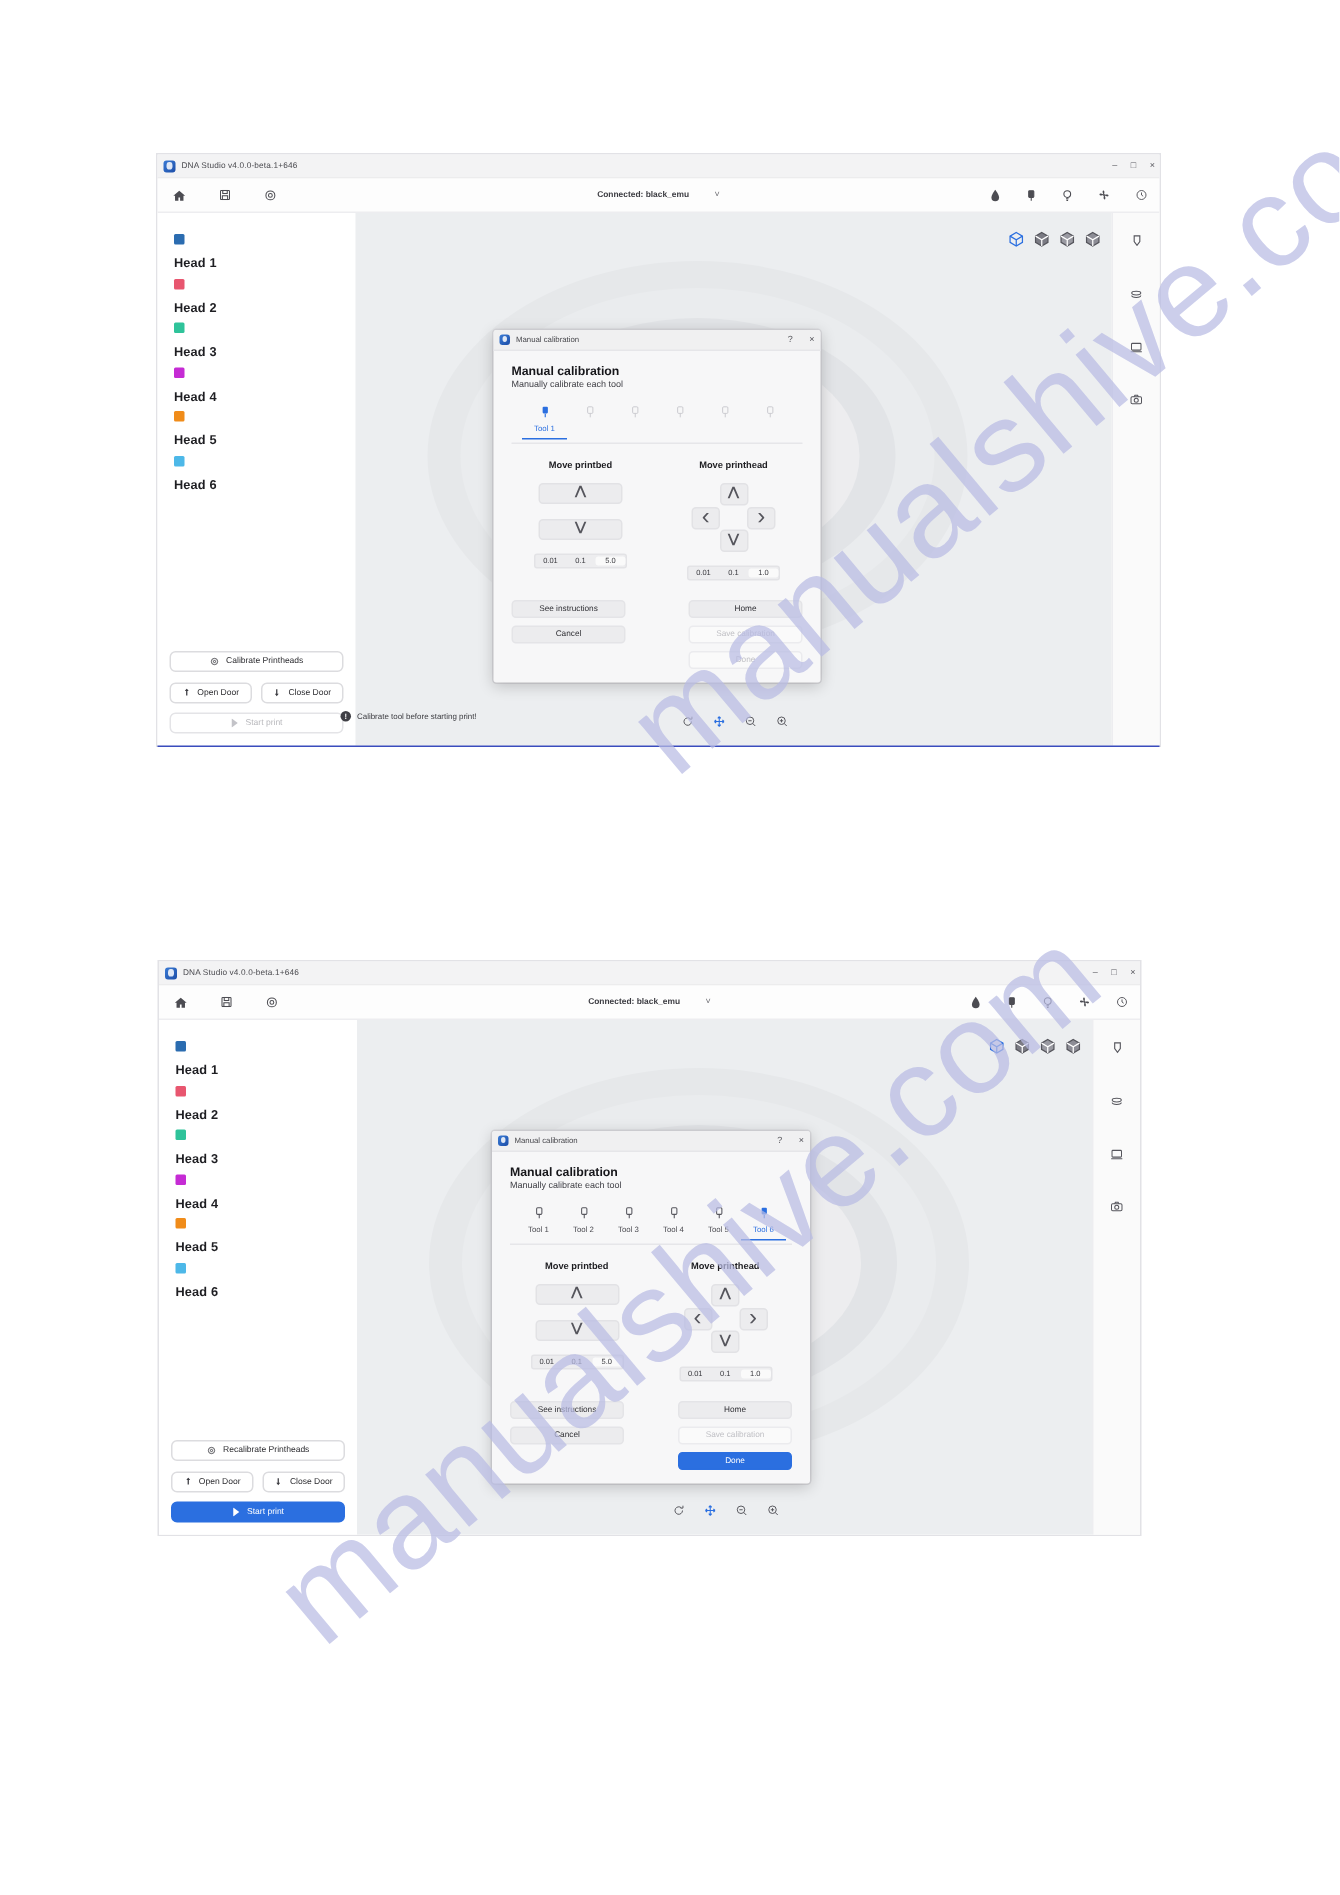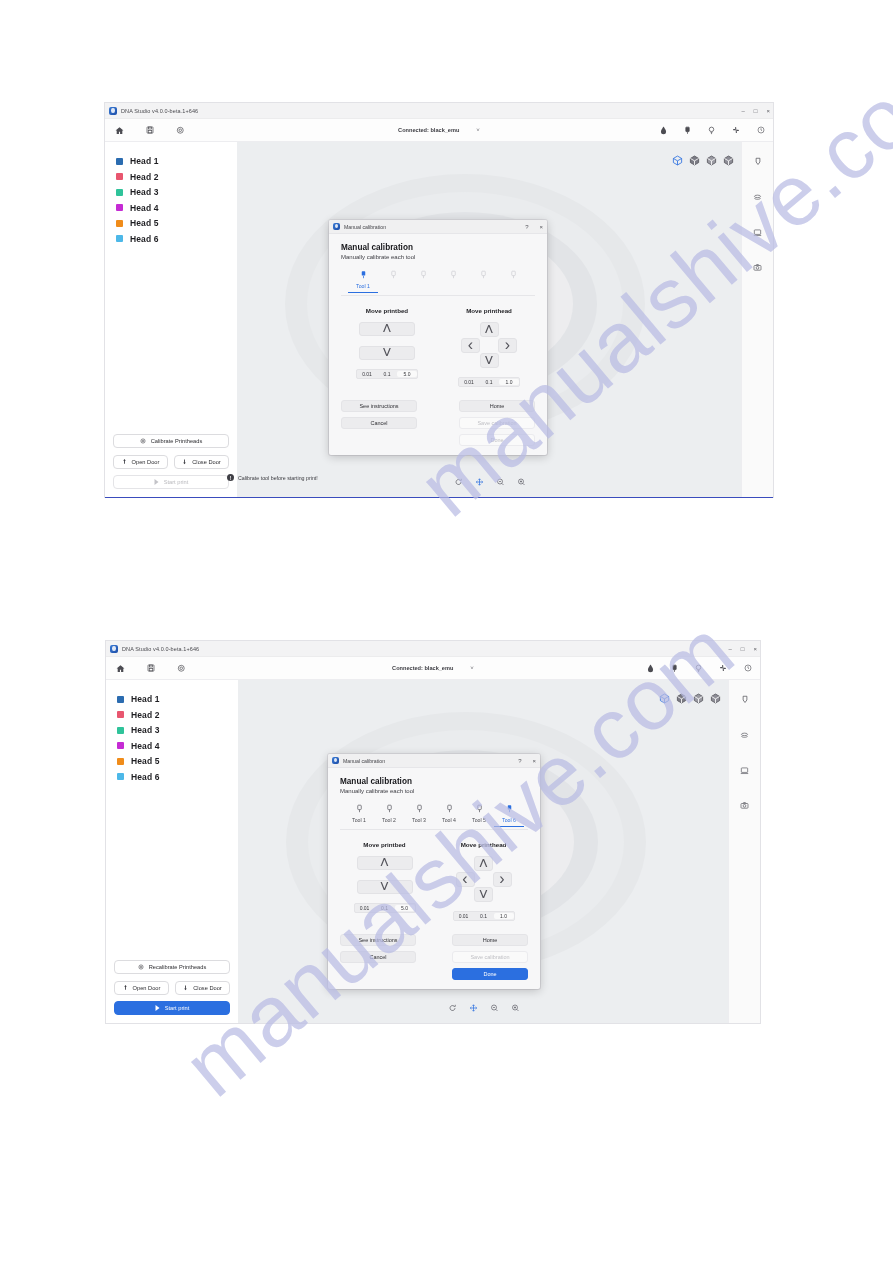--- a/index.html
+++ b/index.html
@@ -112,21 +112,21 @@
     padding-top:11px;gap:17px;
   }
 
   
   .lpanel{
     position:absolute;left:0;top:0;width:132px;bottom:0;
     background:#fff;
     display:flex;flex-direction:column;
   }
   .heads{padding:14px 0 0 11px;}
-  .head-row{display:flex;align-items:center;gap:7px;margin-bottom:5.5px;}
+  .head-row{display:flex;align-items:flex-start;gap:7px;margin-bottom:5.5px;flex-direction:column;}
   .swatch{width:7px;height:7px;border-radius:1px;flex:0 0 auto;}
   .head-label{font-size:8.5px;font-weight:700;color:#1e1e22;letter-spacing:.1px;}
 
   .lbottom{margin-top:auto;padding:0 8px 10px 8px;}
   .btn{
     border:1px solid #dcdcdf;border-radius:4px;background:#fff;
     display:flex;align-items:center;justify-content:center;
     font-size:5.7px;color:#2d2d31;height:14px;gap:5px;
     box-sizing:border-box;
   }

